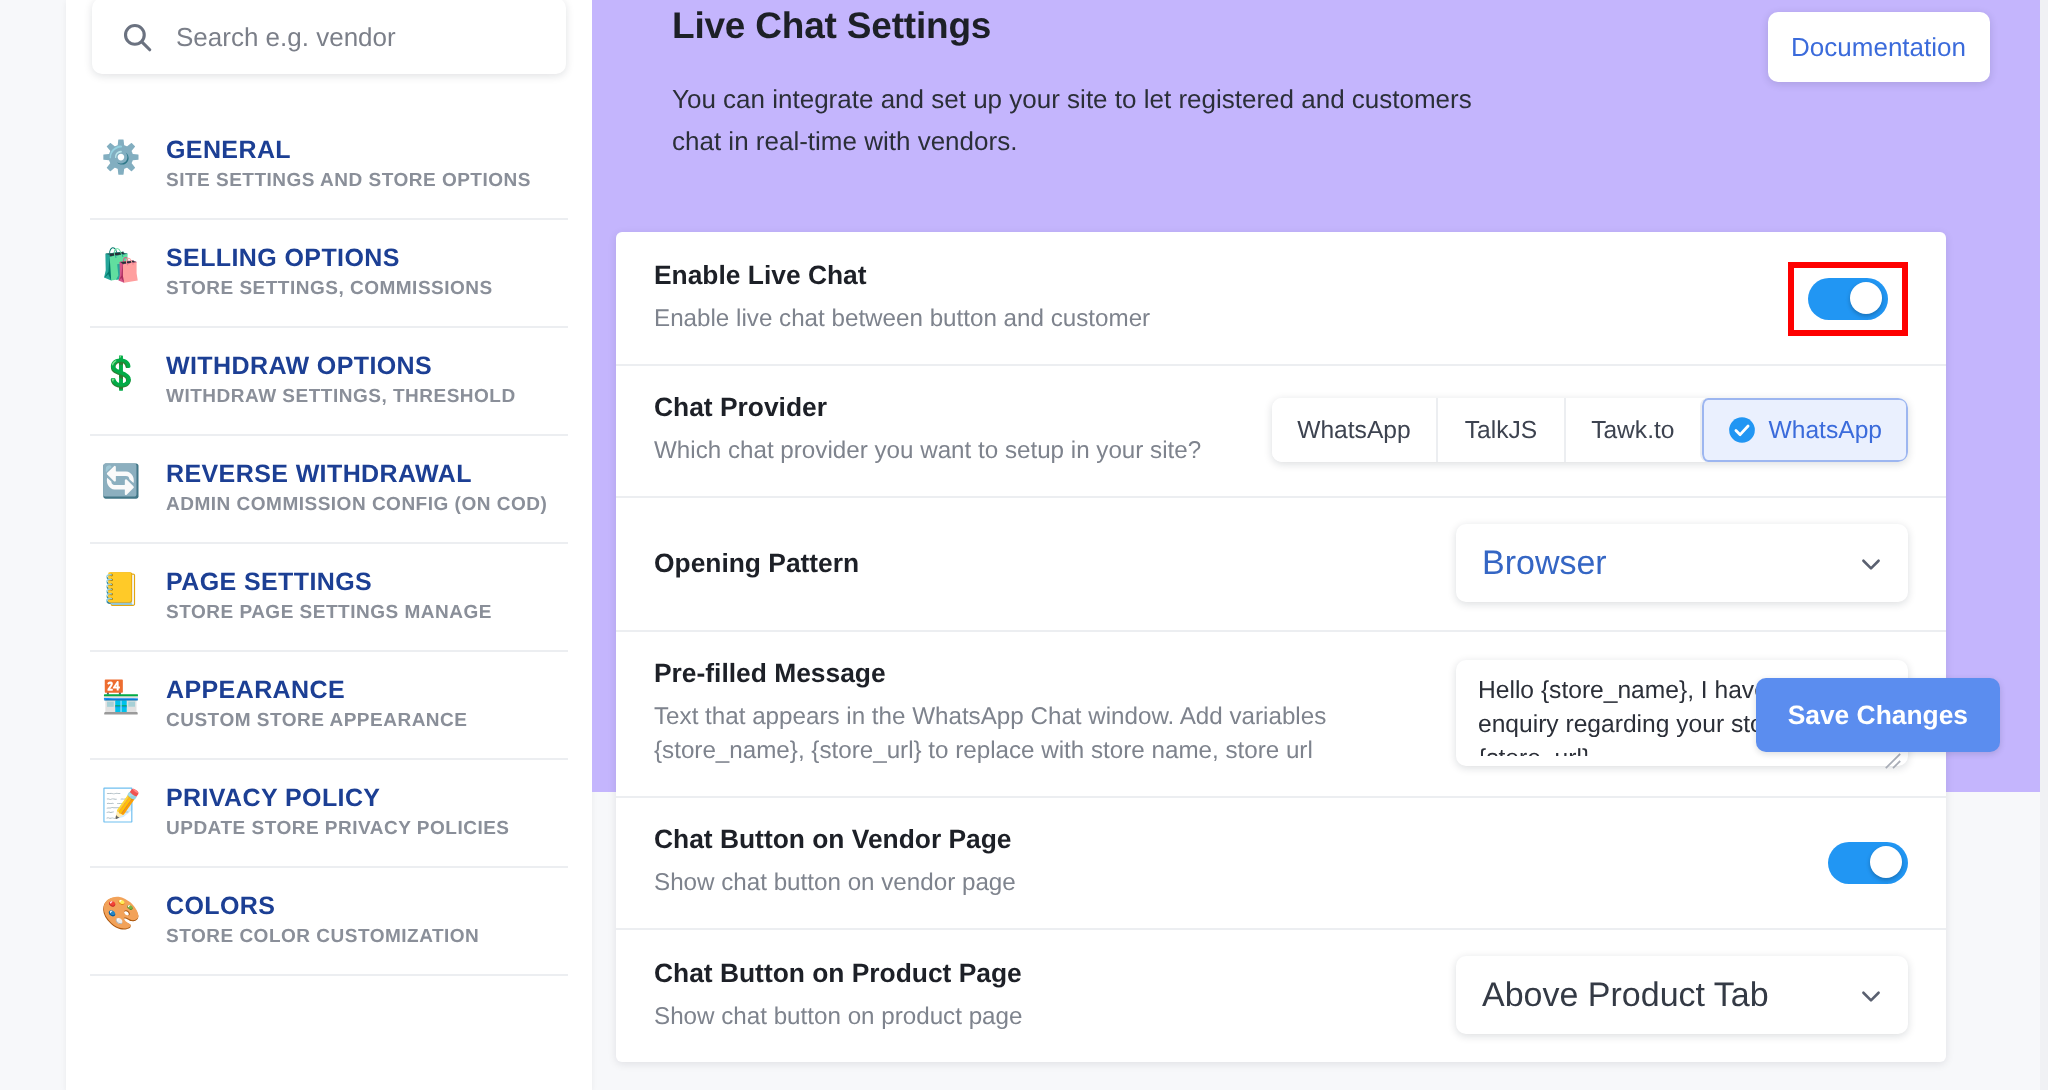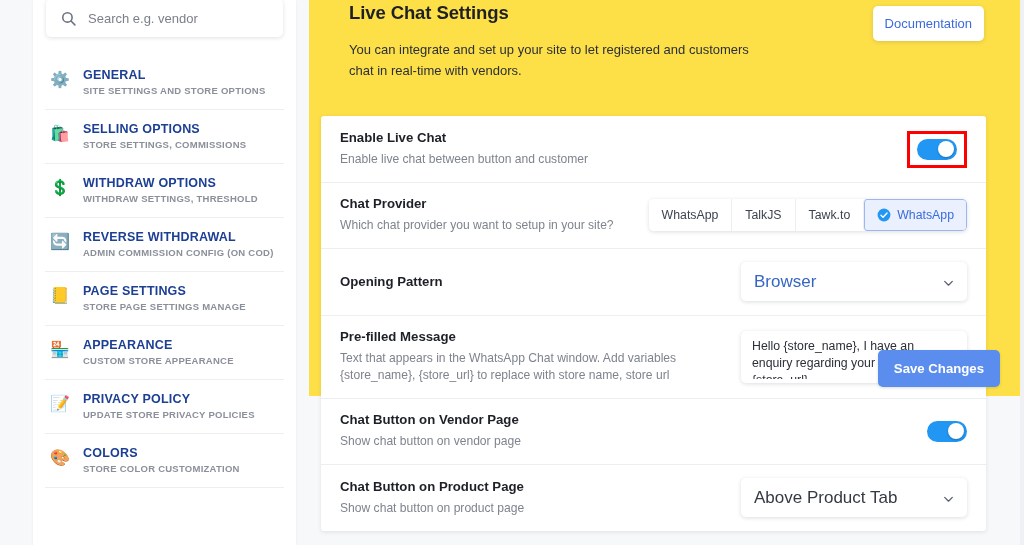--- a/index.html
+++ b/index.html
@@ -3,21 +3,21 @@
 <meta charset="utf-8">
 <style>
   * { box-sizing: border-box; margin: 0; padding: 0; }
   html, body {
     width: 1024px; height: 545px;
     overflow: hidden;
     background: #f7f8fa;
     font-family: "Liberation Sans", sans-serif;
     -webkit-font-smoothing: antialiased;
   }
-  .page { position: relative; width: 1024px; height: 545px; display: flex; gap: 13px; }
+  .page { position: relative; width: 1024px; height: 545px; display: flex; }
 
   
   .sidebar-col {
     width: 296px; height: 545px;
     background: #f7f8fa;
     padding-left: 33px;
     flex: 0 0 296px;
     position: relative;
   }
   .sidebar-card {
@@ -71,22 +71,22 @@
     font-size: 9.5px; letter-spacing: .25px; color: #8a8f99;
     text-transform: uppercase; margin-top: 3px; font-weight: bold;
   }
   .nav-divider-end {
     margin: 0 12px; height: 1px; background: #eceef1;
   }
 
   
   .main {
     flex: 1; height: 396px; position: relative;
-    padding: 0 35px 0 40px;
-    background: #fde047;
+    padding: 0 24px 0 40px;
+    background: #c4b5fd;
   }
   .head-row { display: flex; justify-content: space-between; align-items: flex-start; padding-top: 2px; }
   .page-title { font-size: 18.5px; font-weight: bold; color: #1d2027; letter-spacing: -.1px; }
   .page-desc {
     margin-top: 15px; font-size: 13px; line-height: 21px;
     color: #2b2f38; max-width: 420px;
   }
   .doc-btn {
     background: #fff; border: 0; border-radius: 5px;
     box-shadow: 0 1px 4px rgba(16,24,40,.14);
@@ -195,21 +195,21 @@
     font-size: 12.3px; line-height: 17px; color: #2b2f38;
     padding: 7px 11px;
     overflow: hidden;
   }
   .ta-grip {
     position: absolute; right: 3px; bottom: 2px;
     width: 9px; height: 9px; color: #a8adb7; pointer-events: none;
   }
 
   .save-btn {
-    position: absolute; right: 24px; bottom: 9px;
+    position: absolute; right: 24px; bottom: 20px;
     background: #5b8def; color: #fff;
     border: 0; border-radius: 5px;
     font-family: "Liberation Sans", sans-serif;
     font-size: 13.2px; font-weight: bold;
     padding: 11px 16px; cursor: pointer;
     box-shadow: 0 1px 3px rgba(16,24,40,.15);
   }
   .right-edge {
     position: absolute; right: 0; top: 0; width: 4px; height: 545px;
     background: #f0f1f4;

